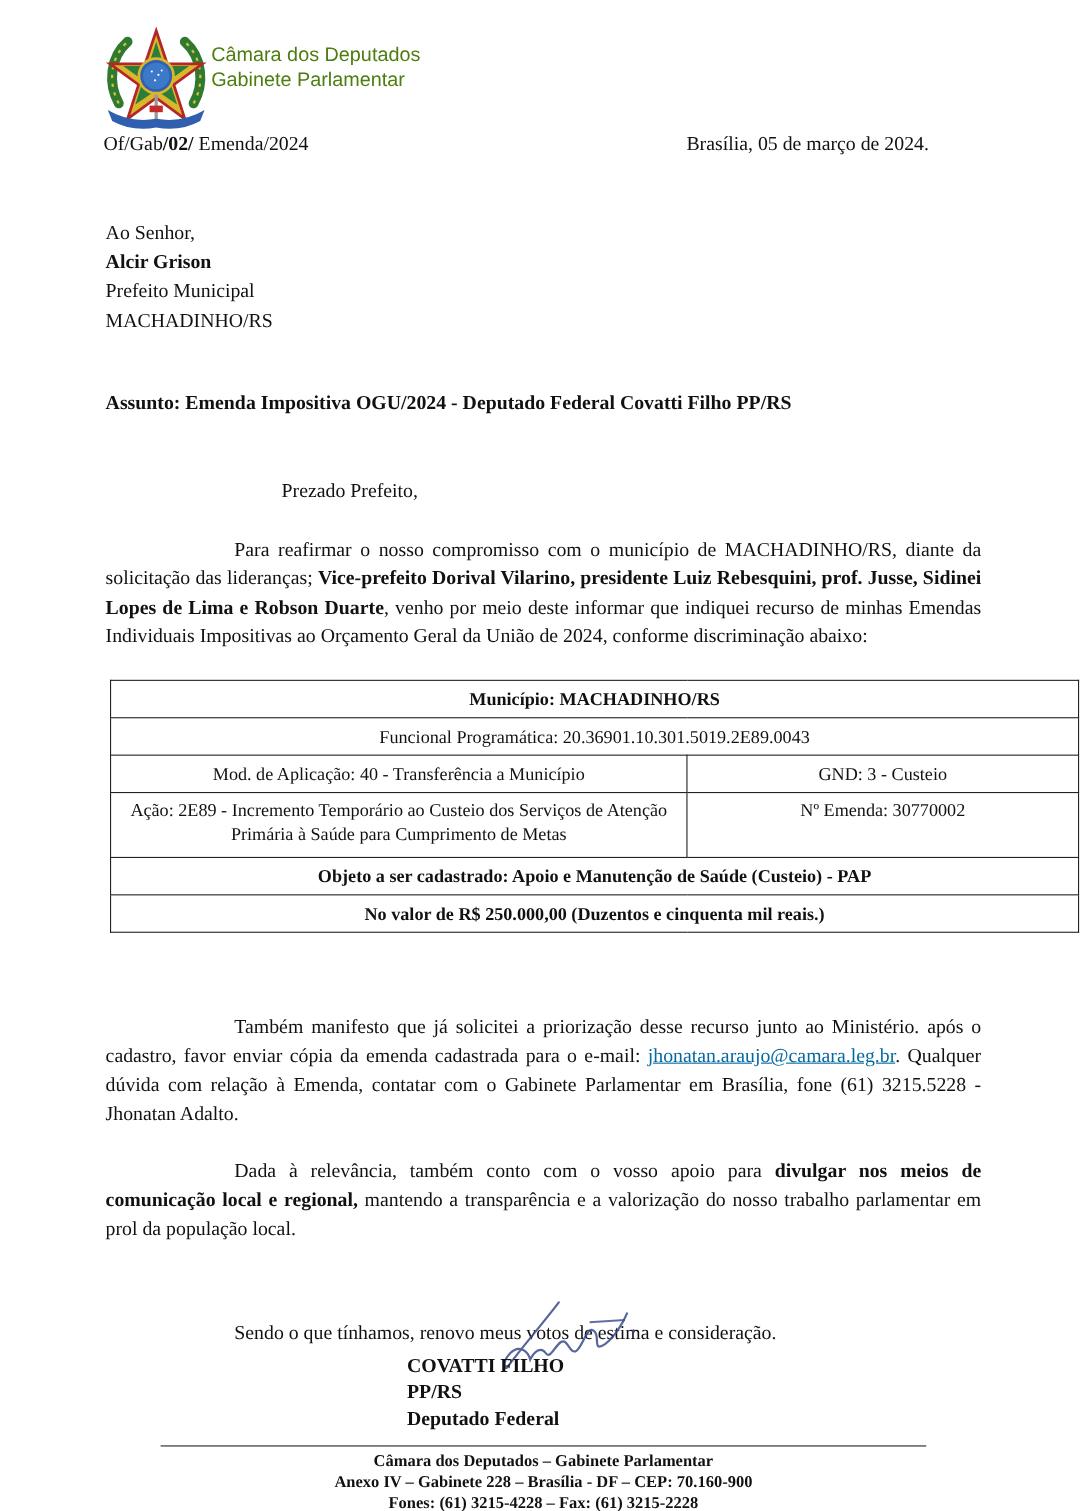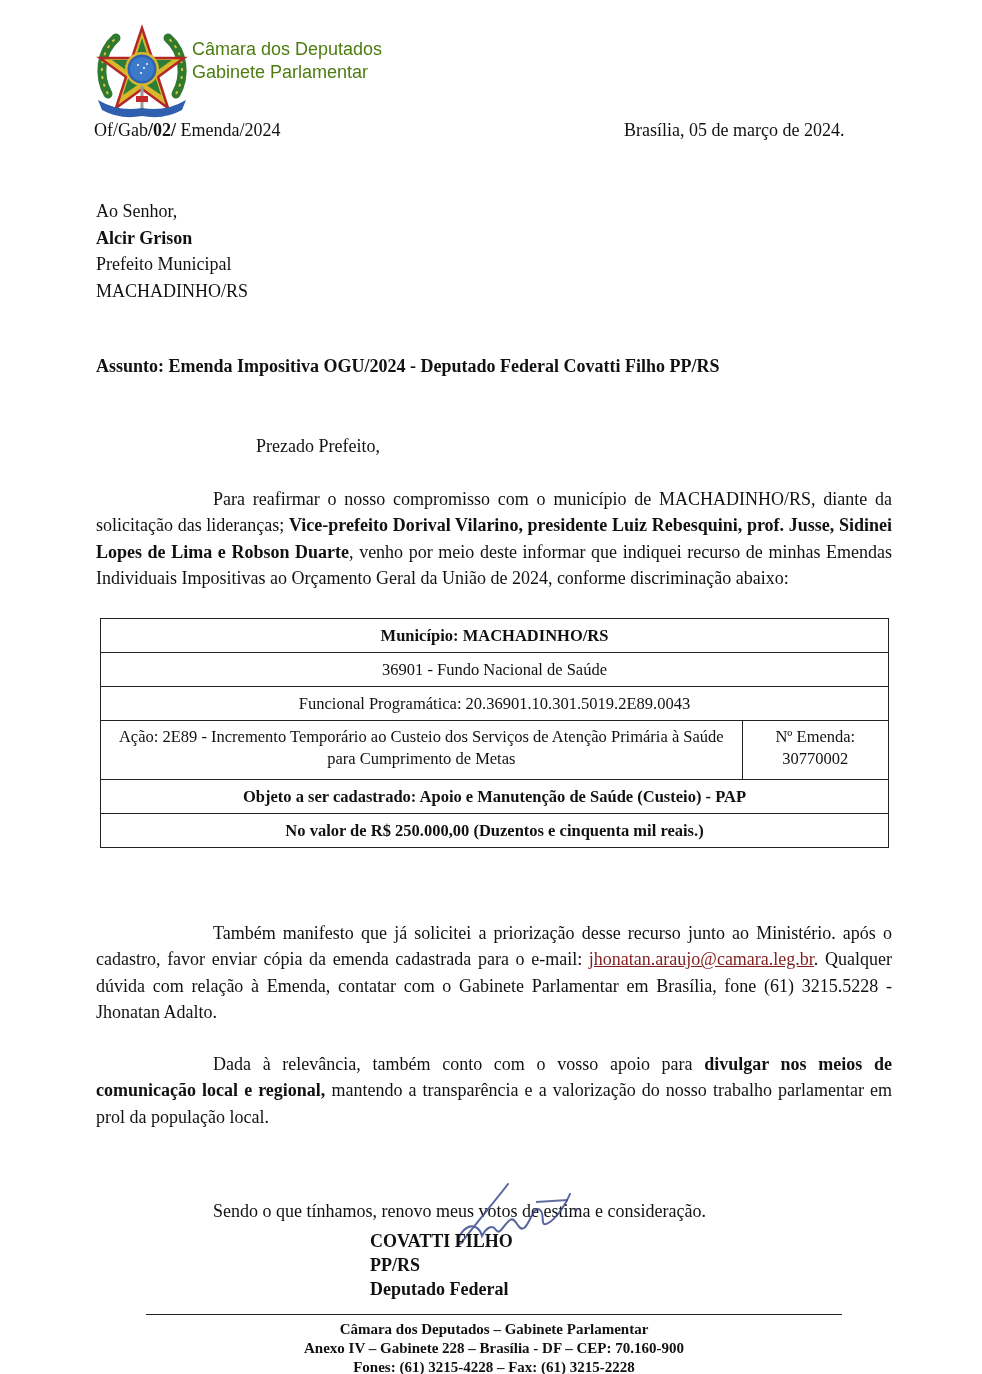--- a/index.html
+++ b/index.html
@@ -16,33 +16,33 @@
   .addr { left: 96px; top: 198px; line-height: 26.5px; font-size: 18px; }
   .subject { left: 96px; top: 356px; font-weight: bold; font-size: 18px; }
   .greet { left: 213px; top: 436px; font-size: 18px; margin-left: 43px; }
   .para { left: 96px; width: 796px; text-align: justify; line-height: 26.3px; font-size: 18px; }
   .para .ind { display: inline-block; width: 117px; }
   .p1 { top: 486px; }
   .p2 { top: 920px; }
   .p3 { top: 1051px; }
   .closing { left: 213px; top: 1157px; font-size: 18px; margin-top: 44px; }
   table.emenda {
-    position: absolute; left: 100px; top: 618px; width: 789px;
+    position: absolute; left: 100px; top: 618px; width: 881px;
     border-collapse: collapse; font-size: 16.5px; padding-left: 44px;
   }
   table.emenda td { border: 1.5px solid #222; text-align: center; padding: 0 8px; }
   table.emenda td.b { font-weight: bold; }
   .r36 { height: 34px; }
   .r60 { height: 59px; vertical-align: middle; line-height: 22px; }
   .r60 td.top { vertical-align: top; padding-top: 5px; }
   .sig { left: 400px; top: 1180px; width: 200px; height: 70px; }
   .signame { left: 370px; top: 1229px; width: 252px; text-align: left; font-weight: bold; font-size: 18px; line-height: 24px; }
   .rule { left: 146px; top: 1314px; width: 696px; height: 0; border-top: 1.5px solid #222; }
   .footer { left: 146px; top: 1320px; width: 696px; text-align: center; font-weight: bold; font-size: 15px; line-height: 19px; }
-  a.mail { color: #7f1d1d; text-decoration: underline; font-family: Liberation Serif, serif; }
+  a.mail { color: #0369a1; text-decoration: underline; font-family: Liberation Serif, serif; }
   .u { }
 </style>
 </head>
 <body>
 
 <div class="abs logo">
   <svg width="96" height="96" viewBox="0 0 96 96">
 
     <path d="M14 70 C4 52 6 28 22 14" stroke="#2f7a2f" stroke-width="9" fill="none" stroke-linecap="round"></path>
     <path d="M82 70 C92 52 90 28 74 14" stroke="#2f7a2f" stroke-width="9" fill="none" stroke-linecap="round"></path>
@@ -85,25 +85,26 @@
 <div class="abs greet">Prezado Prefeito,</div>
 
 <div class="abs para p1"><span class="ind"></span><span>Para reafirmar o nosso compromisso com o município de MACHADINHO/RS, diante da solicitação das lideranças; </span><b>Vice-prefeito Dorival Vilarino, presidente Luiz Rebesquini, prof. Jusse, Sidinei Lopes de Lima e Robson Duarte</b><span>, venho por meio deste informar que indiquei recurso de minhas Emendas Individuais Impositivas ao Orçamento Geral da União de 2024, conforme discriminação abaixo:</span></div>
 
 <table class="emenda">
   <tbody>
       <tr class="r36">
         <td colspan="2" class="b">Município: MACHADINHO/RS</td>
       </tr>
   <tr class="r36">
-        <td colspan="2">36901 - Fundo Nacional de Saúde</td>
+        <td colspan="2">Funcional Programática: 20.36901.10.301.5019.2E89.0043</td>
       </tr>
   <tr class="r36">
-        <td colspan="2">Funcional Programática: 20.36901.10.301.5019.2E89.0043</td>
-      </tr>
+    <td style="width:507px">Mod. de Aplicação: 40 - Transferência a Município</td>
+    <td>GND: 3 - Custeio</td>
+  </tr>
   <tr class="r60">
     <td class="top">Ação:  2E89 - Incremento Temporário ao Custeio dos Serviços de Atenção Primária à Saúde para Cumprimento de Metas</td>
     <td class="top">Nº Emenda: 30770002</td>
   </tr>
   <tr class="r36">
         <td colspan="2" class="b">Objeto a ser cadastrado: Apoio e Manutenção de Saúde (Custeio) - PAP</td>
       </tr>
   <tr class="r36">
         <td colspan="2" class="b">No valor de R$ 250.000,00 (Duzentos e cinquenta mil reais.)</td>
       </tr>

